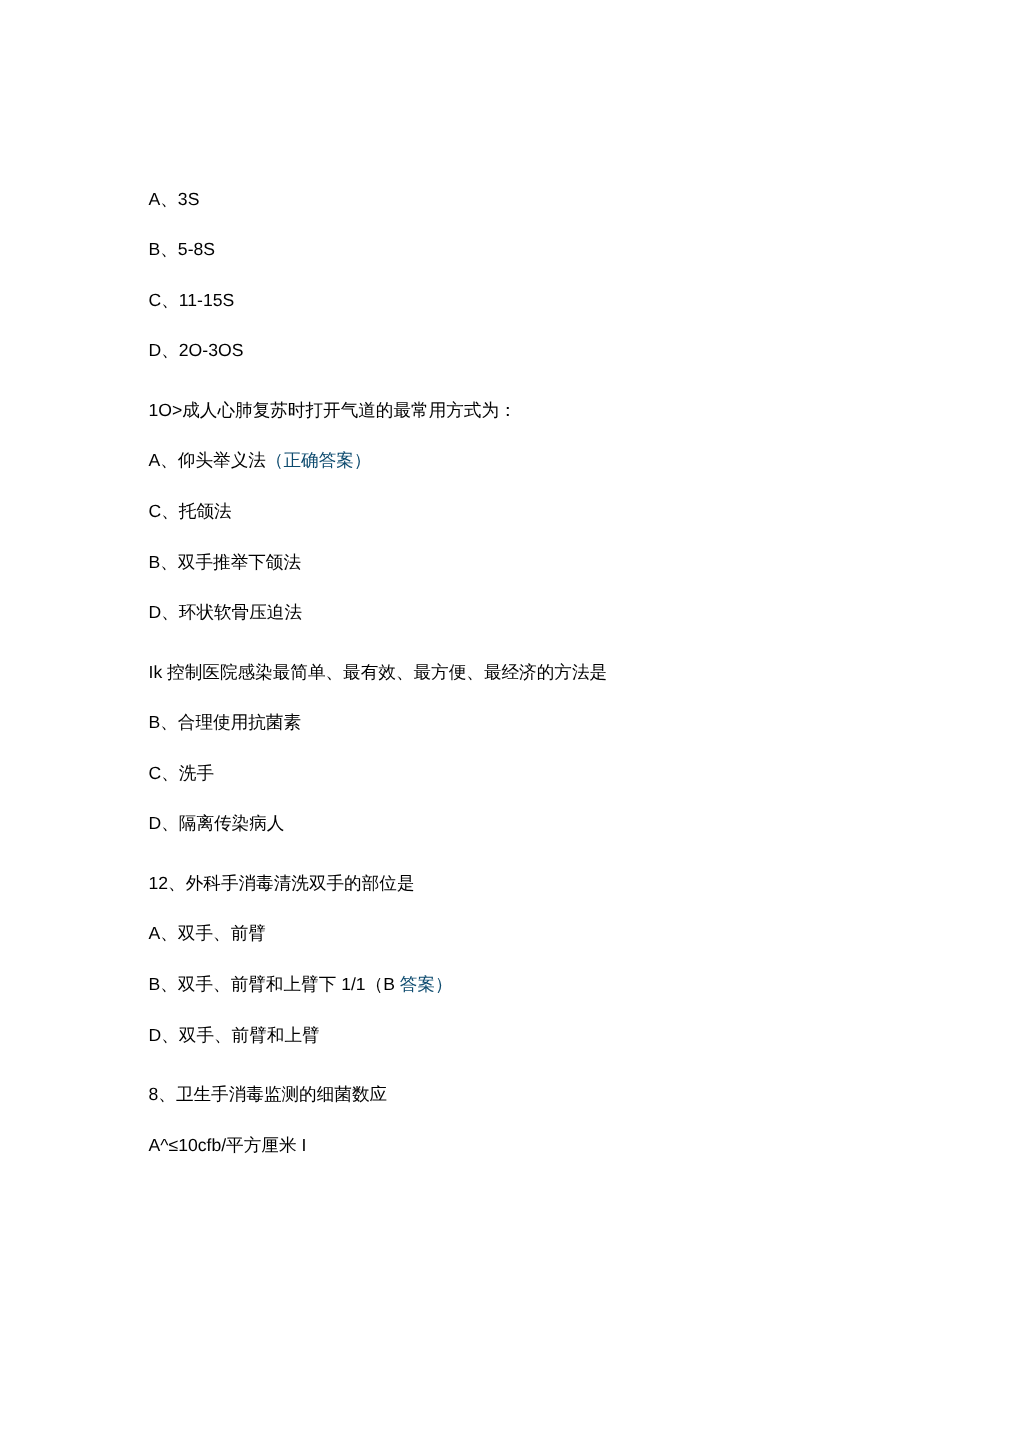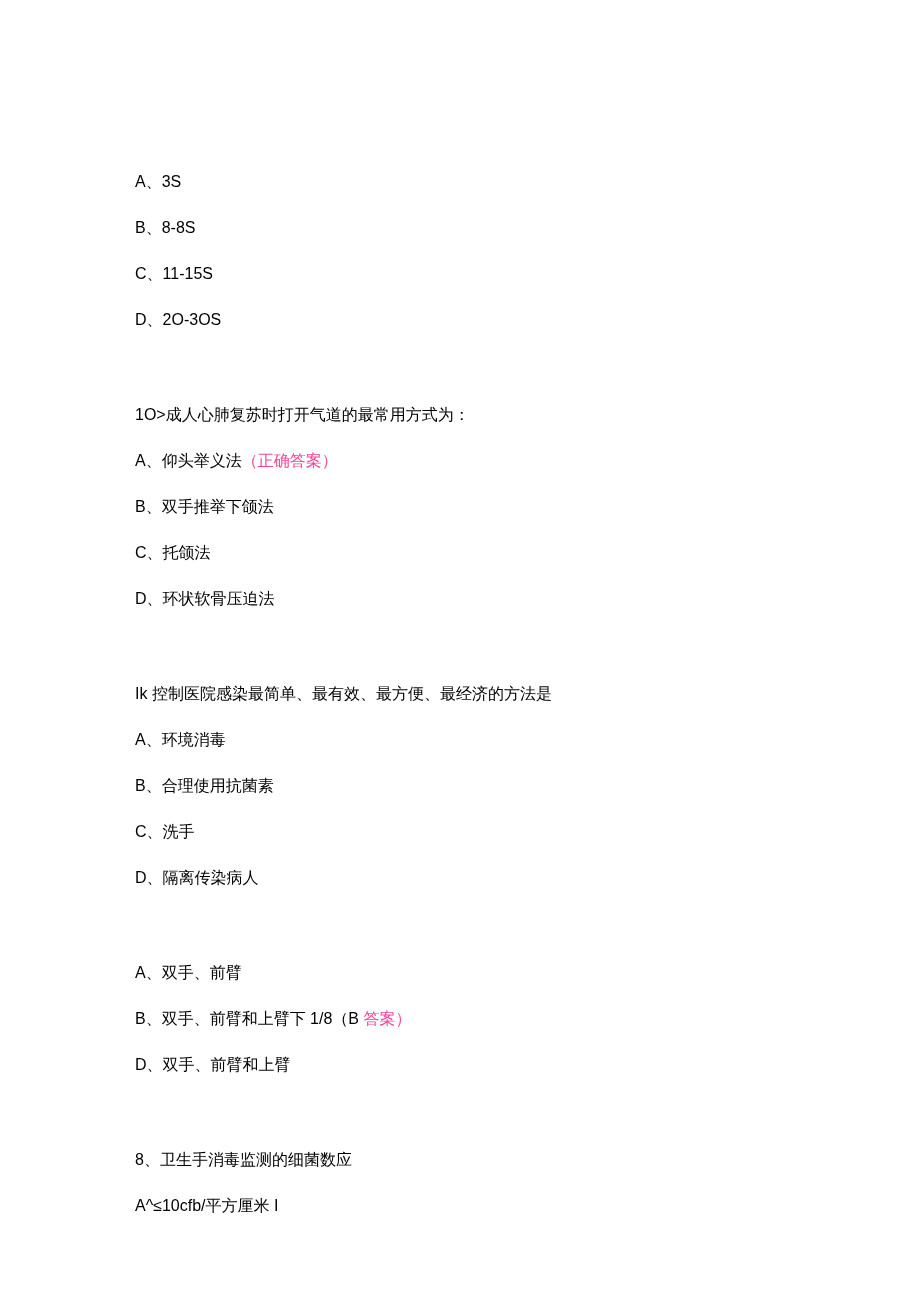--- a/index.html
+++ b/index.html
@@ -15,59 +15,59 @@
       font-size: 16px;
       color: #000000;
       padding: 170px 135px 80px 135px;
       line-height: 1.5;
     }
     .line {
       margin-bottom: 22px;
       font-size: 16px;
     }
     .question-block {
-      margin-top: 71px;
+      margin-top: 30px;
     }
     .answer-mark {
-      color: #ec4899;
+      color: #0c4a6e;
     }
     .latin {
       font-family: Arial, sans-serif;
     }
   </style>
 </head>
 <body>
 
 <div class="line"><span class="latin">A、3S</span></div>
-<div class="line"><span class="latin">B、8-8S</span></div>
+<div class="line"><span class="latin">B、5-8S</span></div>
 <div class="line"><span class="latin">C、11-15S</span></div>
 <div class="line"><span class="latin">D、2O-3OS</span></div>
 
 <div class="question-block">
   <div class="line">1O&gt;成人心肺复苏时打开气道的最常用方式为：</div>
   <div class="line">
     <span>A、仰头举义法</span><span class="answer-mark">（正确答案）</span>
   </div>
+  <div class="line">C、托颌法</div>
   <div class="line">B、双手推举下颌法</div>
-  <div class="line">C、托颌法</div>
   <div class="line">D、环状软骨压迫法</div>
 </div>
 
 <div class="question-block">
   <div class="line">Ik 控制医院感染最简单、最有效、最方便、最经济的方法是</div>
-  <div class="line">A、环境消毒</div>
   <div class="line">B、合理使用抗菌素</div>
   <div class="line">C、洗手</div>
   <div class="line">D、隔离传染病人</div>
 </div>
 
 <div class="question-block">
+  <div class="line">12、外科手消毒清洗双手的部位是</div>
   <div class="line">A、双手、前臂</div>
   <div class="line">
-    <span>B、双手、前臂和上臂下 1/8（B </span><span class="answer-mark">答案）</span>
+    <span>B、双手、前臂和上臂下 1/1（B </span><span class="answer-mark">答案）</span>
   </div>
   <div class="line">D、双手、前臂和上臂</div>
 </div>
 
 <div class="question-block">
   <div class="line">8、卫生手消毒监测的细菌数应</div>
   <div class="line">A^≤10cfb/平方厘米 I</div>
 </div>
 
 </body></html>

